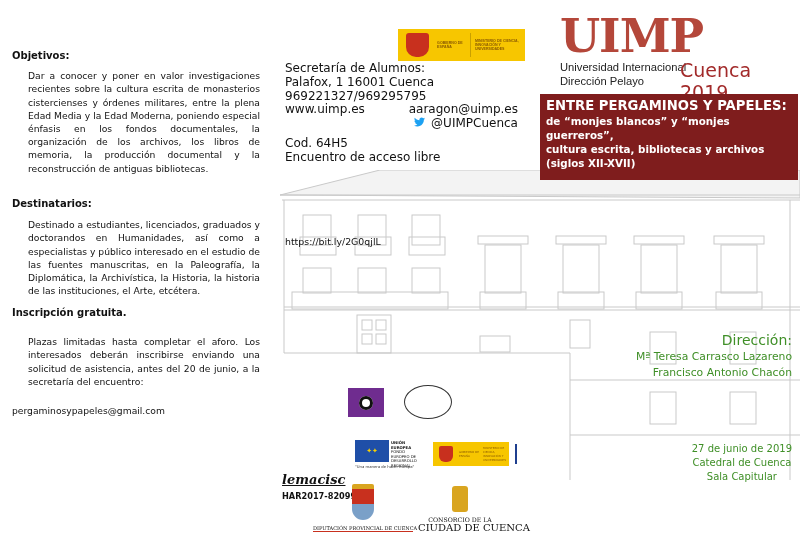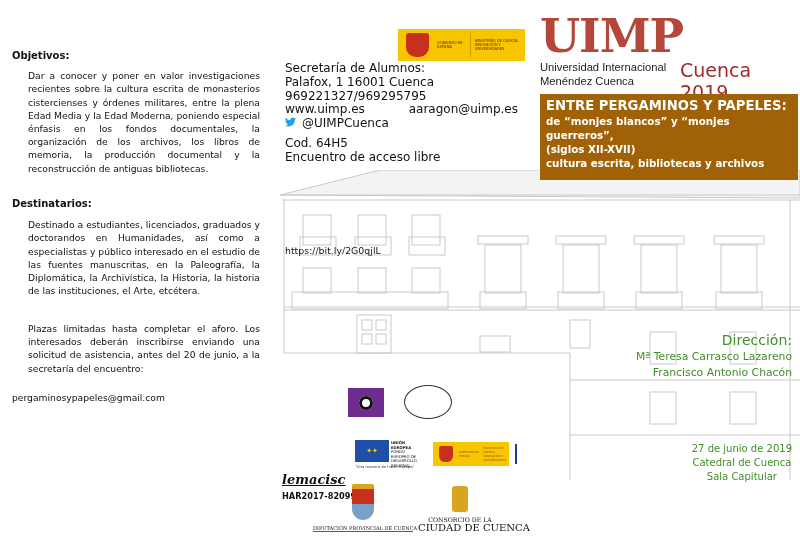--- a/index.html
+++ b/index.html
@@ -9,30 +9,30 @@
     }
     .abs { position: absolute; }
     .sans { font-family: "DejaVu Sans", "Liberation Sans", sans-serif; }
     
     .left-col { left: 12px; width: 264px; font-size: 9.2px; line-height: 13.2px; }
     .hdr { font-weight: bold; font-size: 10px; }
     .para { text-align: justify; margin: 16px; }
     
     .contact { left: 285px; top: 62px; font-size: 12px; line-height: 13.8px; }
     .contact .row { white-space: nowrap; }
-    .twitter-row { display: flex; align-items: center; gap: 6px; }
+    .twitter-row { display: flex; align-items: center; gap: 6px; justify-content: flex-end; }
     
     .building { left: 270px; top: 170px; width: 530px; height: 310px; }
     
-    .uimp-logo { left: 540px; top: 12px; }
+    .uimp-logo { left: 560px; top: 12px; }
     .uimp-word { font-family: "DejaVu Serif", "Liberation Serif", serif; font-weight: bold; color: #b4473a; font-size: 46px; letter-spacing: -1px; line-height: 48px; }
     .uimp-sub { font-family: Liberation Sans, sans-serif; color: #222; font-size: 11.2px; line-height: 11.5px; margin-top: 2px; }
     .cuenca { left: 680px; top: 59px; color: #a22a2a; font-size: 19px; font-family: "DejaVu Sans", sans-serif; }
     .green-box {
-      left: 540px; top: 94px; width: 258px; height: 86px; background: #a16207; color: #fff;
+      left: 540px; top: 94px; width: 258px; height: 86px; background: #7f1d1d; color: #fff;
       padding: 4px 6px; box-sizing: border-box;
     }
     .green-box .t1 { font-weight: bold; font-size: 13.2px; line-height: 16px; }
     .green-box .t2 { font-weight: bold; font-size: 10.3px; line-height: 14px; }
     .direccion { right: 8px; top: 332px; text-align: right; color: #3f8f27; }
     .direccion .ttl { font-size: 14px; line-height: 17px; }
     .direccion .nm { font-size: 10.8px; line-height: 16px; }
     .fecha { right: 8px; top: 442px; text-align: center; color: #3f8f27; font-size: 10px; line-height: 14px; }
     .gov-logo { left: 398px; top: 29px; width: 127px; height: 32px; background: #f7c600; display: flex; align-items: center; }
     .gov-logo .txt { font-size: 3.6px; color: #8a5a00; line-height: 4px; font-weight: bold; }
@@ -45,20 +45,21 @@
   <div class="hdr">Objetivos:</div>
   <p class="para" style="margin-top:7px;">Dar a conocer y poner en valor investigaciones recientes sobre la cultura escrita de monasterios cistercienses y órdenes militares, entre la plena Edad Media y la Edad Moderna, poniendo especial énfasis en los fondos documentales, la organización de los archivos, los libros de memoria, la producción documental y la reconstrucción de antiguas bibliotecas.</p>
 </div>
 
 <div class="abs left-col sans" style="top:197px;">
   <div class="hdr">Destinatarios:</div>
   <p class="para" style="margin-top:8px;">Destinado a estudiantes, licenciados, graduados y doctorandos en Humanidades, así como a especialistas y público interesado en el estudio de las fuentes manuscritas, en la Paleografía, la Diplomática, la Archivística, la Historia, la historia de las instituciones, el Arte, etcétera.</p>
 </div>
 
 <div class="abs left-col sans" style="top:306px;">
+  <div class="hdr">Inscripción gratuita.</div>
   <p class="para">Plazas limitadas hasta completar el aforo. Los interesados deberán inscribirse enviando una solicitud de asistencia, antes del 20 de junio, a la secretaría del encuentro:</p>
   <div>pergaminosypapeles@gmail.com</div>
 </div>
 
 <svg class="abs building" viewBox="0 0 530 310" fill="none" stroke="#c9c9c9" stroke-width="1">
 
   <polygon points="10,25 110,0 530,0 530,28" fill="#f3f3f3"></polygon>
   <line x1="10" y1="25" x2="530" y2="25"></line>
   <line x1="12" y1="30" x2="530" y2="30"></line>
 
@@ -133,34 +134,34 @@
       <svg width="11" height="10" viewBox="0 0 24 20">
           <path fill="#1da1f2" d="M24 2.4c-.9.4-1.8.6-2.8.8 1-.6 1.8-1.6 2.2-2.7-1 .6-2 1-3.1 1.2C19.3.6 18 0 16.6 0c-2.7 0-4.9 2.2-4.9 4.9 0 .4 0 .8.1 1.1C7.7 5.8 4.1 3.9 1.7.9c-.4.7-.7 1.6-.7 2.5 0 1.7.9 3.2 2.2 4.1-.8 0-1.6-.2-2.2-.6v.1c0 2.4 1.7 4.4 3.9 4.8-.4.1-.8.2-1.3.2-.3 0-.6 0-.9-.1.6 2 2.4 3.4 4.6 3.4-1.7 1.3-3.8 2.1-6.1 2.1H0c2.2 1.4 4.8 2.2 7.5 2.2 9.1 0 14-7.5 14-14v-.6c1-.7 1.8-1.6 2.5-2.6z"></path>
         </svg>
     </span>
     <span>@UIMPCuenca</span>
   </div>
   <div class="row" style="margin-top:6px;">Cod. 64H5</div>
   <div class="row">Encuentro de acceso libre</div>
 </div>
 
-<div class="abs sans" style="left:285px;top:245px;font-size:9.4px;">https://bit.ly/2G0qjlL</div>
+<div class="abs sans" style="left:285px;top:236px;font-size:9.4px;">https://bit.ly/2G0qjlL</div>
 
 <div class="abs uimp-logo">
   <div class="uimp-word">UIMP</div>
   <div class="uimp-sub">Universidad Internacional</div>
-  <div class="uimp-sub">Menéndez Cuenca</div>
+  <div class="uimp-sub">Dirección Pelayo</div>
 </div>
 <div class="abs cuenca">Cuenca 2019</div>
 
 <div class="abs green-box sans">
   <div class="t1">ENTRE PERGAMINOS Y PAPELES:</div>
   <div class="t2">de “monjes  blancos” y “monjes guerreros”,</div>
+  <div class="t2">cultura escrita, bibliotecas y archivos</div>
   <div class="t2">(siglos XII-XVII)</div>
-  <div class="t2">cultura escrita, bibliotecas y archivos</div>
 </div>
 
 <div class="abs direccion sans">
   <div class="ttl">Dirección:</div>
   <div class="nm">Mª Teresa Carrasco Lazareno</div>
   <div class="nm">Francisco Antonio Chacón</div>
 </div>
 
 <div class="abs fecha sans">
   <div>27 de junio de 2019</div>

